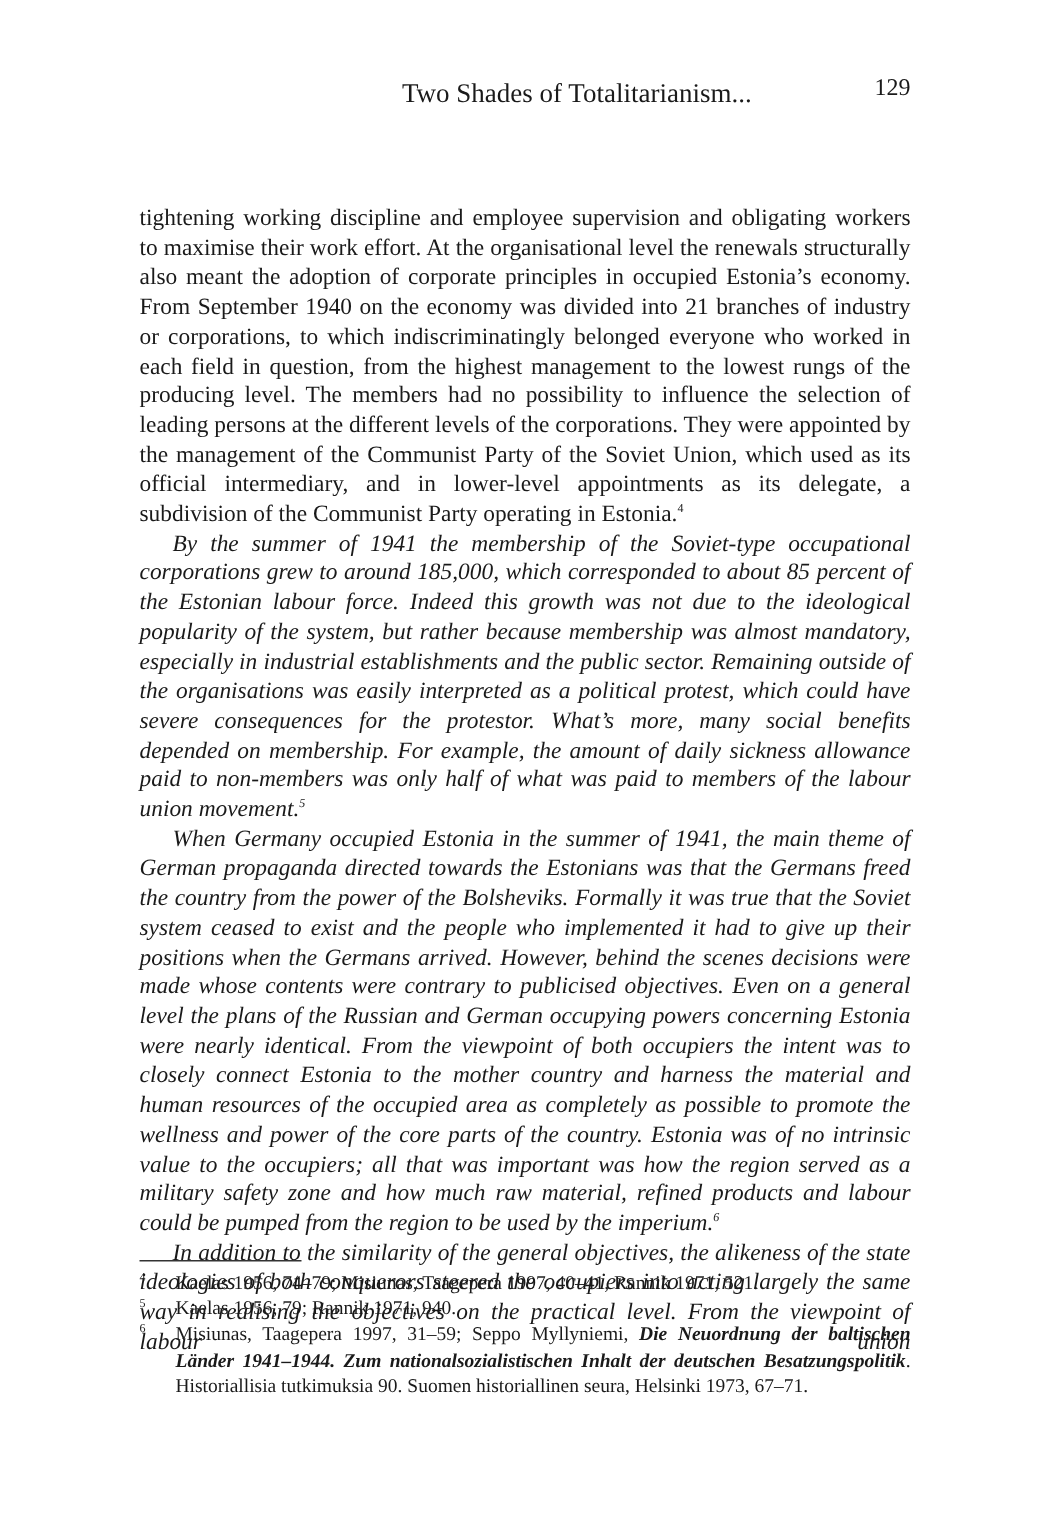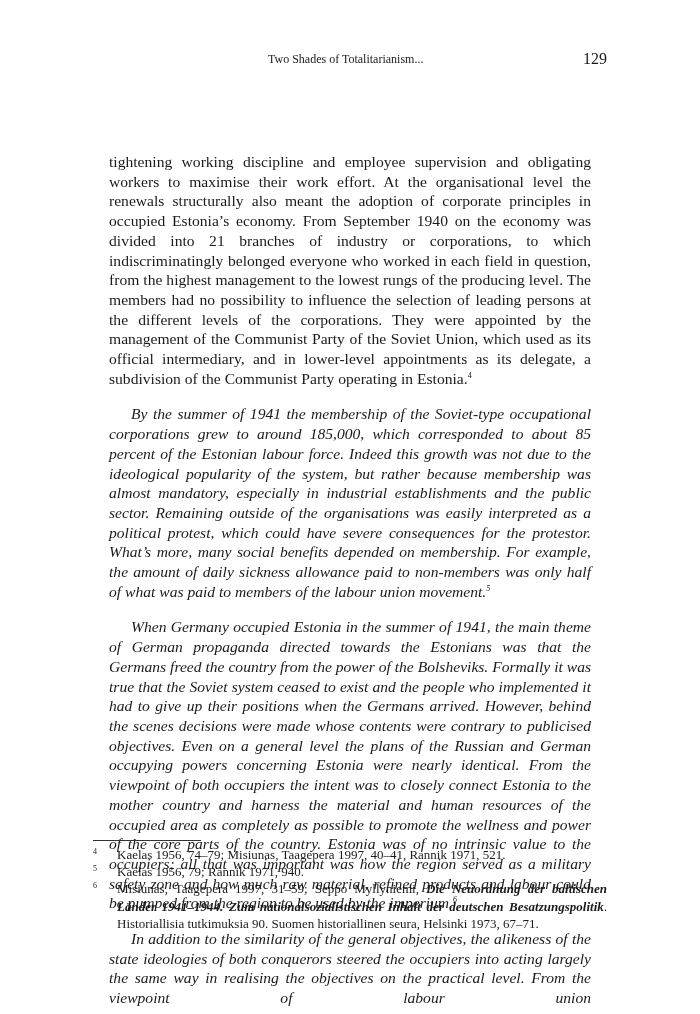--- a/index.html
+++ b/index.html
@@ -1,23 +1,23 @@
 <!DOCTYPE html>
 <html><head>
   <meta charset="utf-8">
   <style>
     html, body { margin: 0; padding: 0; background: #ffffff; }
     body { width: 700px; height: 1014px; position: relative; overflow: hidden;
            font-family: "Liberation Serif", "DejaVu Serif", serif; color: #1a1a1a; }
     .running-head { position: absolute; top: 52px; left: 93px; width: 514px; height: 20px; }
-    .running-title { position: absolute; left: 175px; top: 0; font-size: 12px; letter-spacing: 0; }
+    .running-title { position: absolute; left: 175px; top: 0; font-size: 18px; letter-spacing: 0; }
     .page-number { position: absolute; right: 0; top: -2px; font-size: 16px; margin-left: 38px; }
     .body-text { position: absolute; top: 136px; left: 93px; width: 514px;
                  font-size: 15.6px; line-height: 19.7px; text-align: justify; hyphens: none; }
-    .body-text p { margin: 16px; }
+    .body-text p { margin: 0; }
     .body-text p.indent { text-indent: 22px; font-style: italic; }
     sup { font-size: 8px; vertical-align: 6px; line-height: 0; }
     .fn-rule { position: absolute; top: 840px; left: 93px; width: 108px; height: 0;
                border-top: 1.3px solid #333; }
     .footnotes { position: absolute; top: 846px; left: 93px; width: 514px;
                  font-size: 13px; line-height: 17.2px; }
     .fn { position: relative; padding-left: 24px; text-align: justify; }
     .fn-num { position: absolute; left: 0; top: -3px; font-size: 8px; }
     .fn i { font-style: italic; font-weight: bold; }
   </style>

